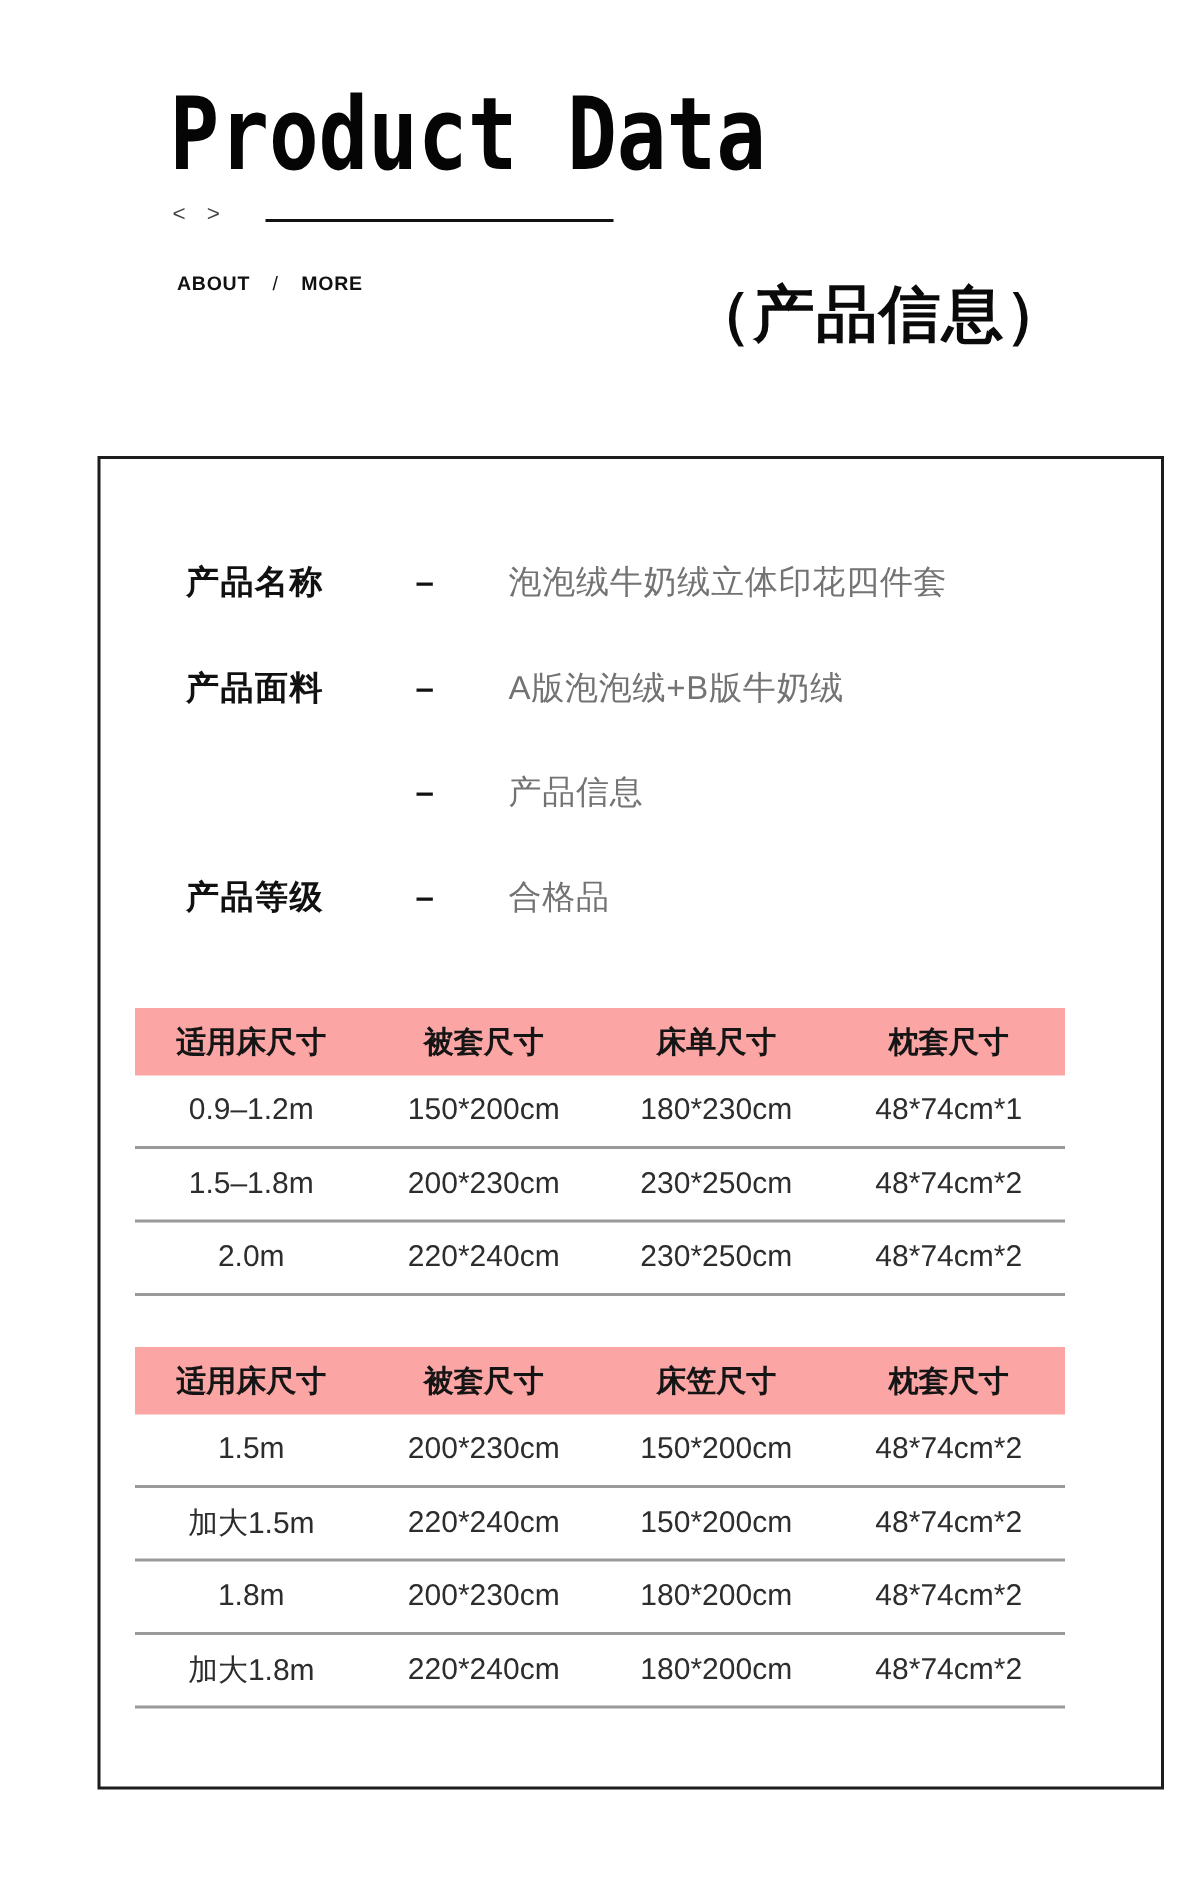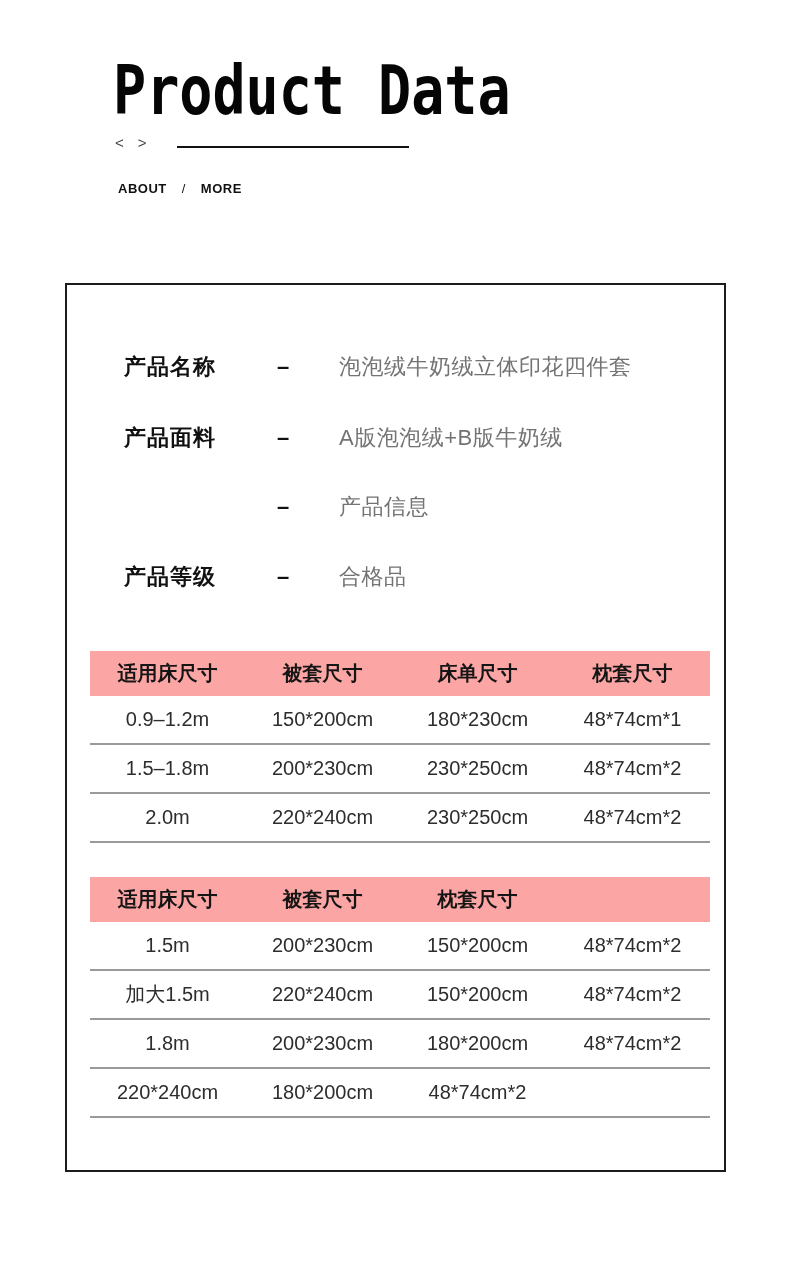--- a/index.html
+++ b/index.html
@@ -15,21 +15,21 @@
     font-weight:400; letter-spacing:14px; }
   .rule { position:absolute; left:177px; top:146px; width:232px; height:1.5px; background:#111; }
 
   .about { position:absolute; left:118px; top:181px; font-size:13px; font-weight:700;
     color:#111; letter-spacing:0.5px; }
   .about .slash { margin:0 15px; font-weight:400; }
 
   .subtitle { position:absolute; right:78px; top:182px; font-size:41px; font-weight:700;
     color:#0a0a0a; letter-spacing:1px; white-space:nowrap; }
 
-  .box { position:absolute; left:65px; top:283px; width:661px; height:889px;
+  .box { position:absolute; left:65px; top:304px; width:711px; height:889px;
     border:2px solid #1c1c1c; background:#fff; }
 
   .drow { position:absolute; left:0; width:100%; height:44px; line-height:44px; }
   .dlabel { position:absolute; left:57px; font-size:22px; font-weight:700; color:#111; letter-spacing:1px; }
   .ddash  { position:absolute; left:210px; font-size:22px; font-weight:700; color:#111; }
   .dvalue { position:absolute; left:272px; font-size:22px; font-weight:400; color:#737373; letter-spacing:0.5px; }
 
   .ptable { position:absolute; left:23px; width:620px; }
   .thead { display:grid; grid-template-columns:repeat(4,1fr); height:45px;
     background:#fca5a5; align-items:center; }
@@ -45,20 +45,21 @@
 
   <div class="title">Product Data</div>
 
   <div class="nav"><span>&lt;</span><span>&gt;</span></div>
   <div class="rule"></div>
 
   <div class="about">
     <span>ABOUT</span><span class="slash">/</span><span>MORE</span>
   </div>
 
+  <div class="subtitle">（产品信息）</div>
 
   <div class="box">
 
     <div class="drow" style="top:60px">
       <span class="dlabel">产品名称</span>
       <span class="ddash">–</span>
       <span class="dvalue">泡泡绒牛奶绒立体印花四件套</span>
     </div>
     <div class="drow" style="top:131px">
       <span class="dlabel">产品面料</span>
@@ -99,20 +100,21 @@
         <div class="td">220*240cm</div>
         <div class="td">230*250cm</div>
         <div class="td">48*74cm*2</div>
       </div>
     </div>
 
     <div class="ptable" style="top:592px">
       <div class="thead">
         <div class="th">适用床尺寸</div>
         <div class="th">被套尺寸</div>
+        <div class="th">床笠尺寸</div>
         <div class="th">枕套尺寸</div>
       </div>
       <div class="trow">
         <div class="td">1.5m</div>
         <div class="td">200*230cm</div>
         <div class="td">150*200cm</div>
         <div class="td">48*74cm*2</div>
       </div>
       <div class="trow">
         <div class="td">加大1.5m</div>
@@ -120,20 +122,21 @@
         <div class="td">150*200cm</div>
         <div class="td">48*74cm*2</div>
       </div>
       <div class="trow">
         <div class="td">1.8m</div>
         <div class="td">200*230cm</div>
         <div class="td">180*200cm</div>
         <div class="td">48*74cm*2</div>
       </div>
       <div class="trow">
+        <div class="td">加大1.8m</div>
         <div class="td">220*240cm</div>
         <div class="td">180*200cm</div>
         <div class="td">48*74cm*2</div>
       </div>
     </div>
 
   </div>
 </div>
 
 </body></html>

